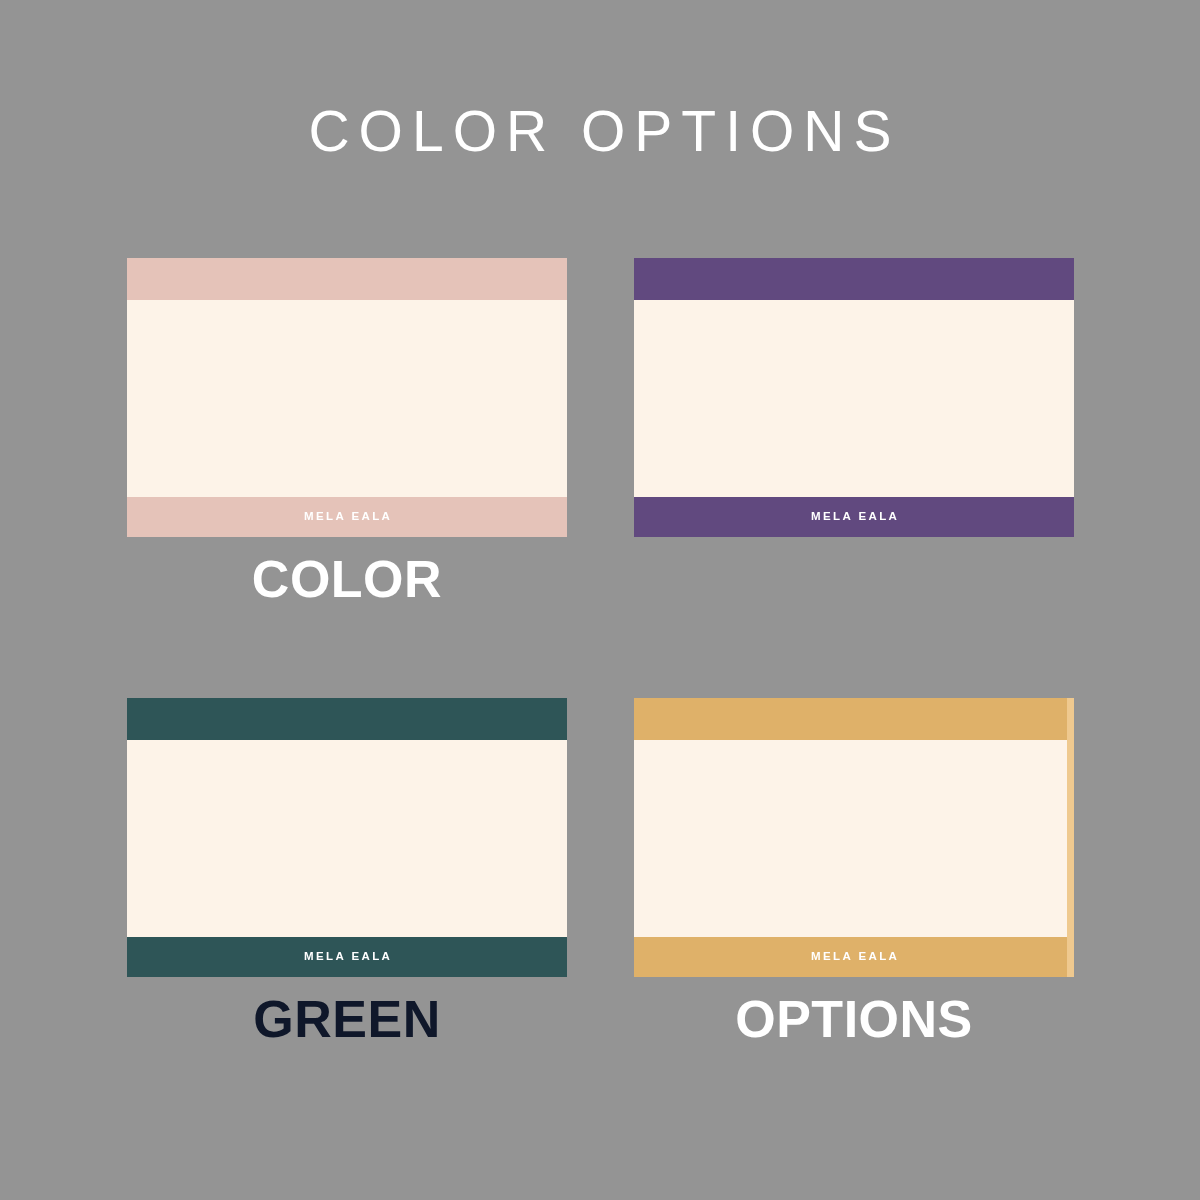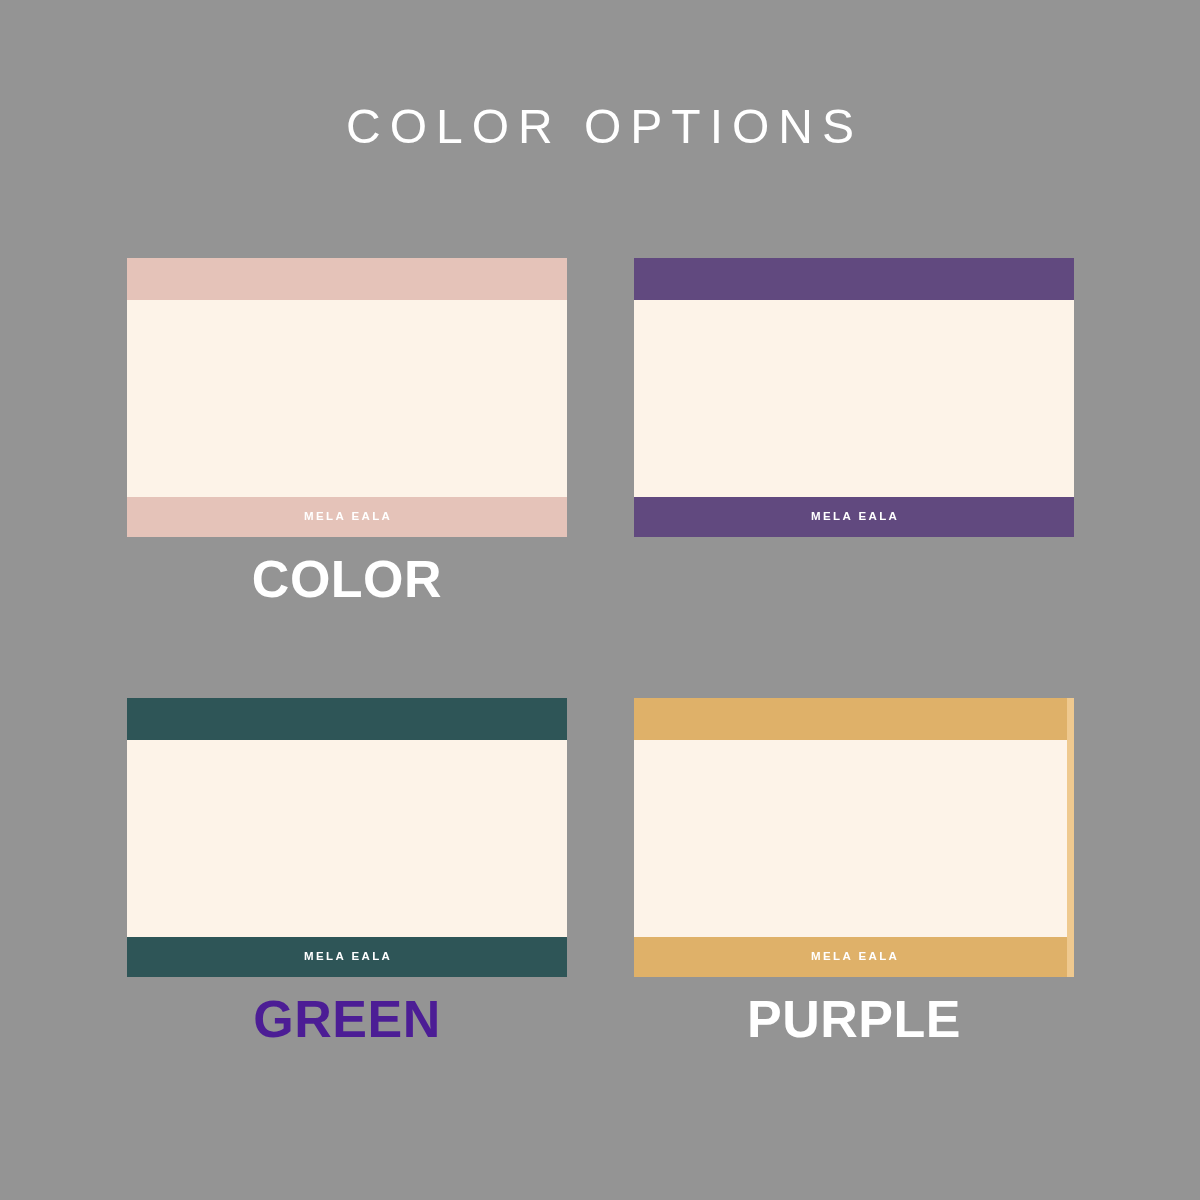--- a/index.html
+++ b/index.html
@@ -26,21 +26,21 @@
 
   
   .page-title {
     position: absolute;
     top: 103px;
     left: 0;
     width: 1200px;
     text-align: center;
     color: #ffffff;
     font-family: "Liberation Sans", sans-serif;
-    font-size: 48px;
+    font-size: 57px;
     font-weight: 300;
     letter-spacing: 9px;
     line-height: 1;
     text-indent: 9px;
     white-space: nowrap;
   }
 
   
   .swatch-grid {
     position: absolute;
@@ -153,28 +153,28 @@
     </div>
 
     <div class="swatch-cell col-left row-bottom">
       <div class="card" style="background: rgb(253, 243, 232);">
         <div class="card-band top" style="background: rgb(46, 85, 87);"></div>
         <div class="card-band bottom" style="background: rgb(46, 85, 87);">
           <span class="brand-mark" style="color: rgb(255, 255, 255);">MELA EALA</span>
         </div>
 
       </div>
-      <div class="swatch-label" style="color: #4c1d95;">GREEN</div>
+      <div class="swatch-label" style="color: #0f172a;">GREEN</div>
     </div>
 
     <div class="swatch-cell col-right row-bottom">
       <div class="card has-edge" style="background: rgb(253, 243, 232);">
         <div class="card-band top" style="background: rgb(223, 177, 105);"></div>
         <div class="card-band bottom" style="background: rgb(223, 177, 105);">
           <span class="brand-mark" style="color: rgb(255, 255, 255);">MELA EALA</span>
         </div>
         <div class="card-edge" style="background: rgb(239, 201, 143);"></div>
       </div>
-      <div class="swatch-label" style="color: rgb(255, 255, 255);">PURPLE</div>
+      <div class="swatch-label" style="color: rgb(255, 255, 255);">OPTIONS</div>
     </div>
 
   </div>
 </div>
 
 </body></html>

